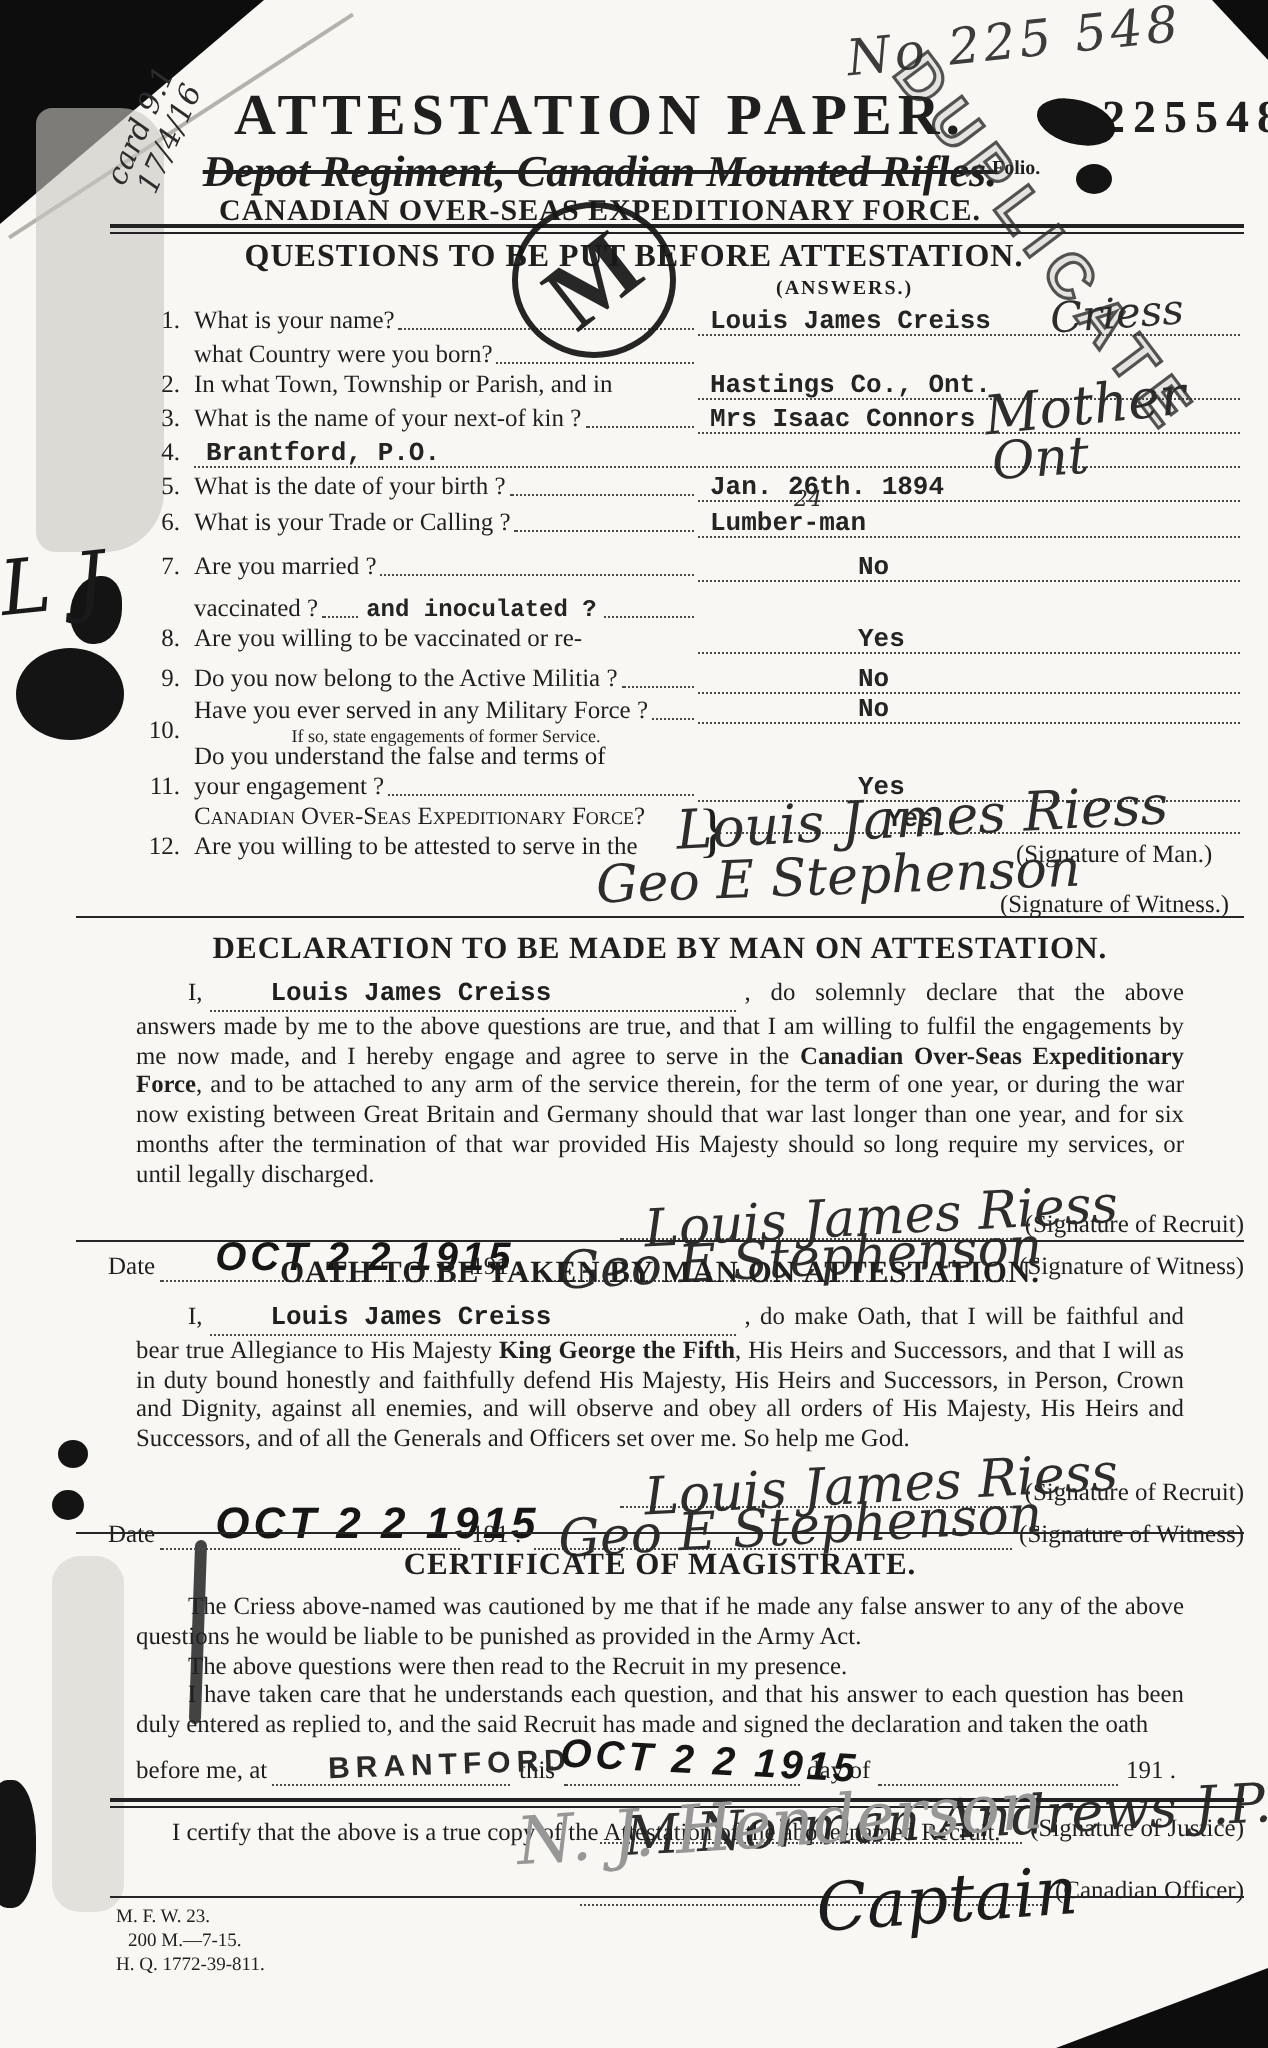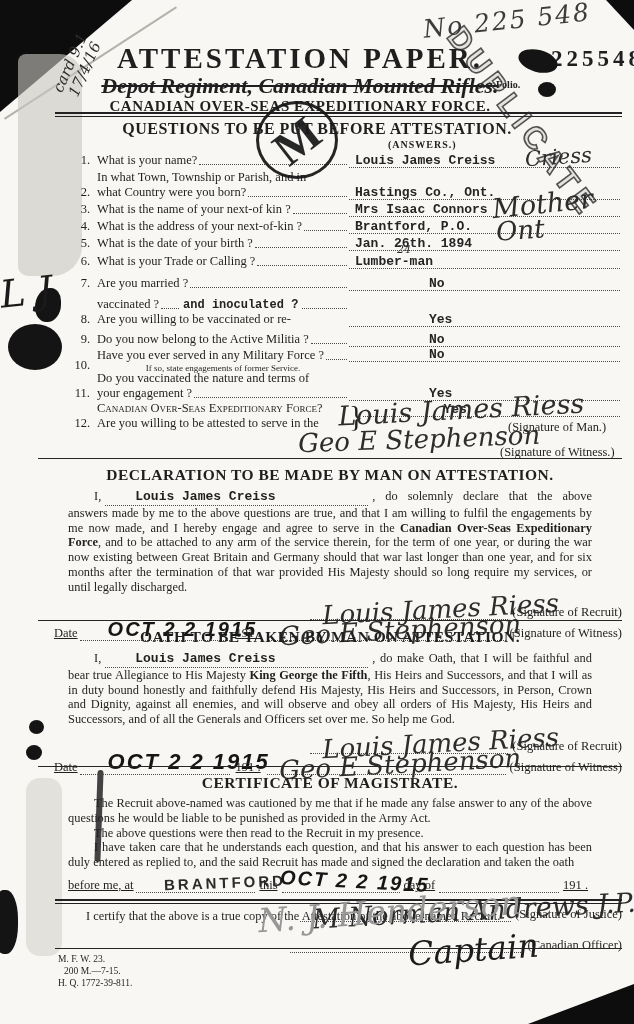--- a/index.html
+++ b/index.html
@@ -73,21 +73,21 @@
   .sec-head{text-align:center;font-size:15.5px;font-weight:bold;letter-spacing:.5px;margin-top:7px;}
   .para{font-size:12.4px;line-height:14.8px;text-align:justify;margin:5px 30px 0 30px;}
   .para .indent{display:inline-block;width:26px;}
   .typed-name{font-family:"Liberation Mono",monospace;font-weight:bold;font-size:13px;display:inline-block;
     min-width:205px;border-bottom:1.5px dotted #4a4a4a;padding:0 28px 0 30px;margin:0 4px;}
   .sigrow{display:flex;align-items:flex-end;font-size:12.5px;position:relative;}
   .dotfill{flex:1;border-bottom:1.5px dotted #4a4a4a;height:14px;position:relative;}
   .dotfix{border-bottom:1.5px dotted #4a4a4a;height:14px;position:relative;flex:none;font-style:italic;}
   .scripton{position:absolute;bottom:-5px;left:12px;font-size:26px;transform:rotate(-3deg);}
   .siglabel{flex:none;padding-left:4px;white-space:nowrap;}
-  .datelabel{flex:none;padding-right:2px;text-decoration:underline;}
+  .datelabel{flex:none;padding-right:2px;}
   .stampon{position:absolute;bottom:-1px;left:28px;}
   .smalltext{font-size:12.4px;}
   #footer-codes{position:absolute;left:58px;top:953px;font-size:9.5px;line-height:12px;}
   #footer-codes .c2{padding-left:6px;}
   #officer-script{left:258px;top:892px;font-size:33px;color:#979797;transform:rotate(-4deg);}
   #rank-script{left:408px;top:930px;font-size:33px;color:#1c1c1c;transform:rotate(-4deg);}
   #ink-lj{left:0px;top:270px;font-size:38px;color:#1a1a1a;transform:rotate(-6deg);}
 </style>
 </head>
 <body>
@@ -144,51 +144,45 @@
           </div>
         </div>
       <div class="acell">
           <span class="ans typed">Louis James Creiss</span>
         </div>
     </div>
     <div class="qrow r2">
       <span class="qnum">2.</span>
       <div class="qbody">
         <div class="qline">
+            <span>what Country were you born?</span>
+            <span class="qdots"></span>
+          </div>
+        <div class="qline">
             <span>In what Town, Township or Parish, and in</span>
-          </div>
-        <div class="qline">
-            <span>what Country were you born?</span>
-            <span class="qdots"></span>
           </div>
       </div>
       <div class="acell">
           <span class="ans typed">Hastings Co., Ont.</span>
         </div>
     </div>
     <div class="qrow r3">
       <span class="qnum">3.</span>
       <div class="qbody">
           <div class="qline">
             <span>What is the name of your next-of kin ?</span>
             <span class="qdots"></span>
           </div>
         </div>
       <div class="acell">
           <span class="ans typed">Mrs Isaac Connors</span>
         </div>
     </div>
     <div class="qrow r4">
       <span class="qnum">4.</span>
-      <div class="qbody">
-          <div class="qline">
-            <span>What is the address of your next-of-kin ?</span>
-            <span class="qdots"></span>
-          </div>
-        </div>
       <div class="acell">
           <span class="ans typed">Brantford, P.O.</span>
         </div>
     </div>
     <div class="qrow r5">
       <span class="qnum">5.</span>
       <div class="qbody">
           <div class="qline">
             <span>What is the date of your birth ?</span>
             <span class="qdots"></span>
@@ -261,21 +255,21 @@
         <div class="qnote">If so, state engagements of former Service.</div>
       </div>
       <div class="acell mb11">
           <span class="ans typed center">No</span>
         </div>
     </div>
     <div class="qrow r11">
       <span class="qnum">11.</span>
       <div class="qbody">
         <div class="qline">
-            <span>Do you vaccinated the nature and terms of</span>
+            <span>Do you understand the false and terms of</span>
           </div>
         <div class="qline">
             <span>your engagement ?</span>
             <span class="qdots"></span>
           </div>
       </div>
       <div class="acell">
           <span class="ans typed center">Yes</span>
         </div>
     </div>
@@ -351,21 +345,21 @@
       <div class="dotfill">
           <span class="script scripton">Geo E Stephenson</span>
         </div>
       <span class="siglabel">(Signature of Witness)</span>
     </div>
   </div>
 
   <div class="rule" style="top:766px"></div>
   <div class="section" style="top:767px">
     <div class="sec-head">CERTIFICATE OF MAGISTRATE.</div>
-    <div class="para" style="margin-top:4px"><span class="indent"></span><span>The Recruit above-named was cautioned by me that if he made any false answer to any of the above questions he would be liable to be punished as provided in the Army Act.</span></div>
+    <div class="para" style="margin-top:4px"><span class="indent"></span><span>The Criess above-named was cautioned by me that if he made any false answer to any of the above questions he would be liable to be punished as provided in the Army Act.</span></div>
     <div class="para" style="margin-top:0"><span class="indent"></span><span>The above questions were then read to the Recruit in my presence.</span></div>
     <div class="para" style="margin-top:0"><span class="indent"></span><span>I have taken care that he understands each question, and that his answer to each question has been duly entered as replied to, and the said Recruit has made and signed the declaration and taken the oath</span></div>
     <div class="sigrow" style="margin:8px 30px 0 30px">
       <span class="datelabel">before me, at</span>
       <div class="dotfill">
           <span class="placestamp stampon" style="bottom:1px;transform:rotate(-2deg)">BRANTFORD</span>
         </div>
       <span class="datelabel" style="padding:0 4px">this</span>
       <div class="dotfix" style="width:118px">
           <span class="datestamp stampon" style="left:-2px;transform:rotate(3deg)">OCT 2 2 1915</span>

